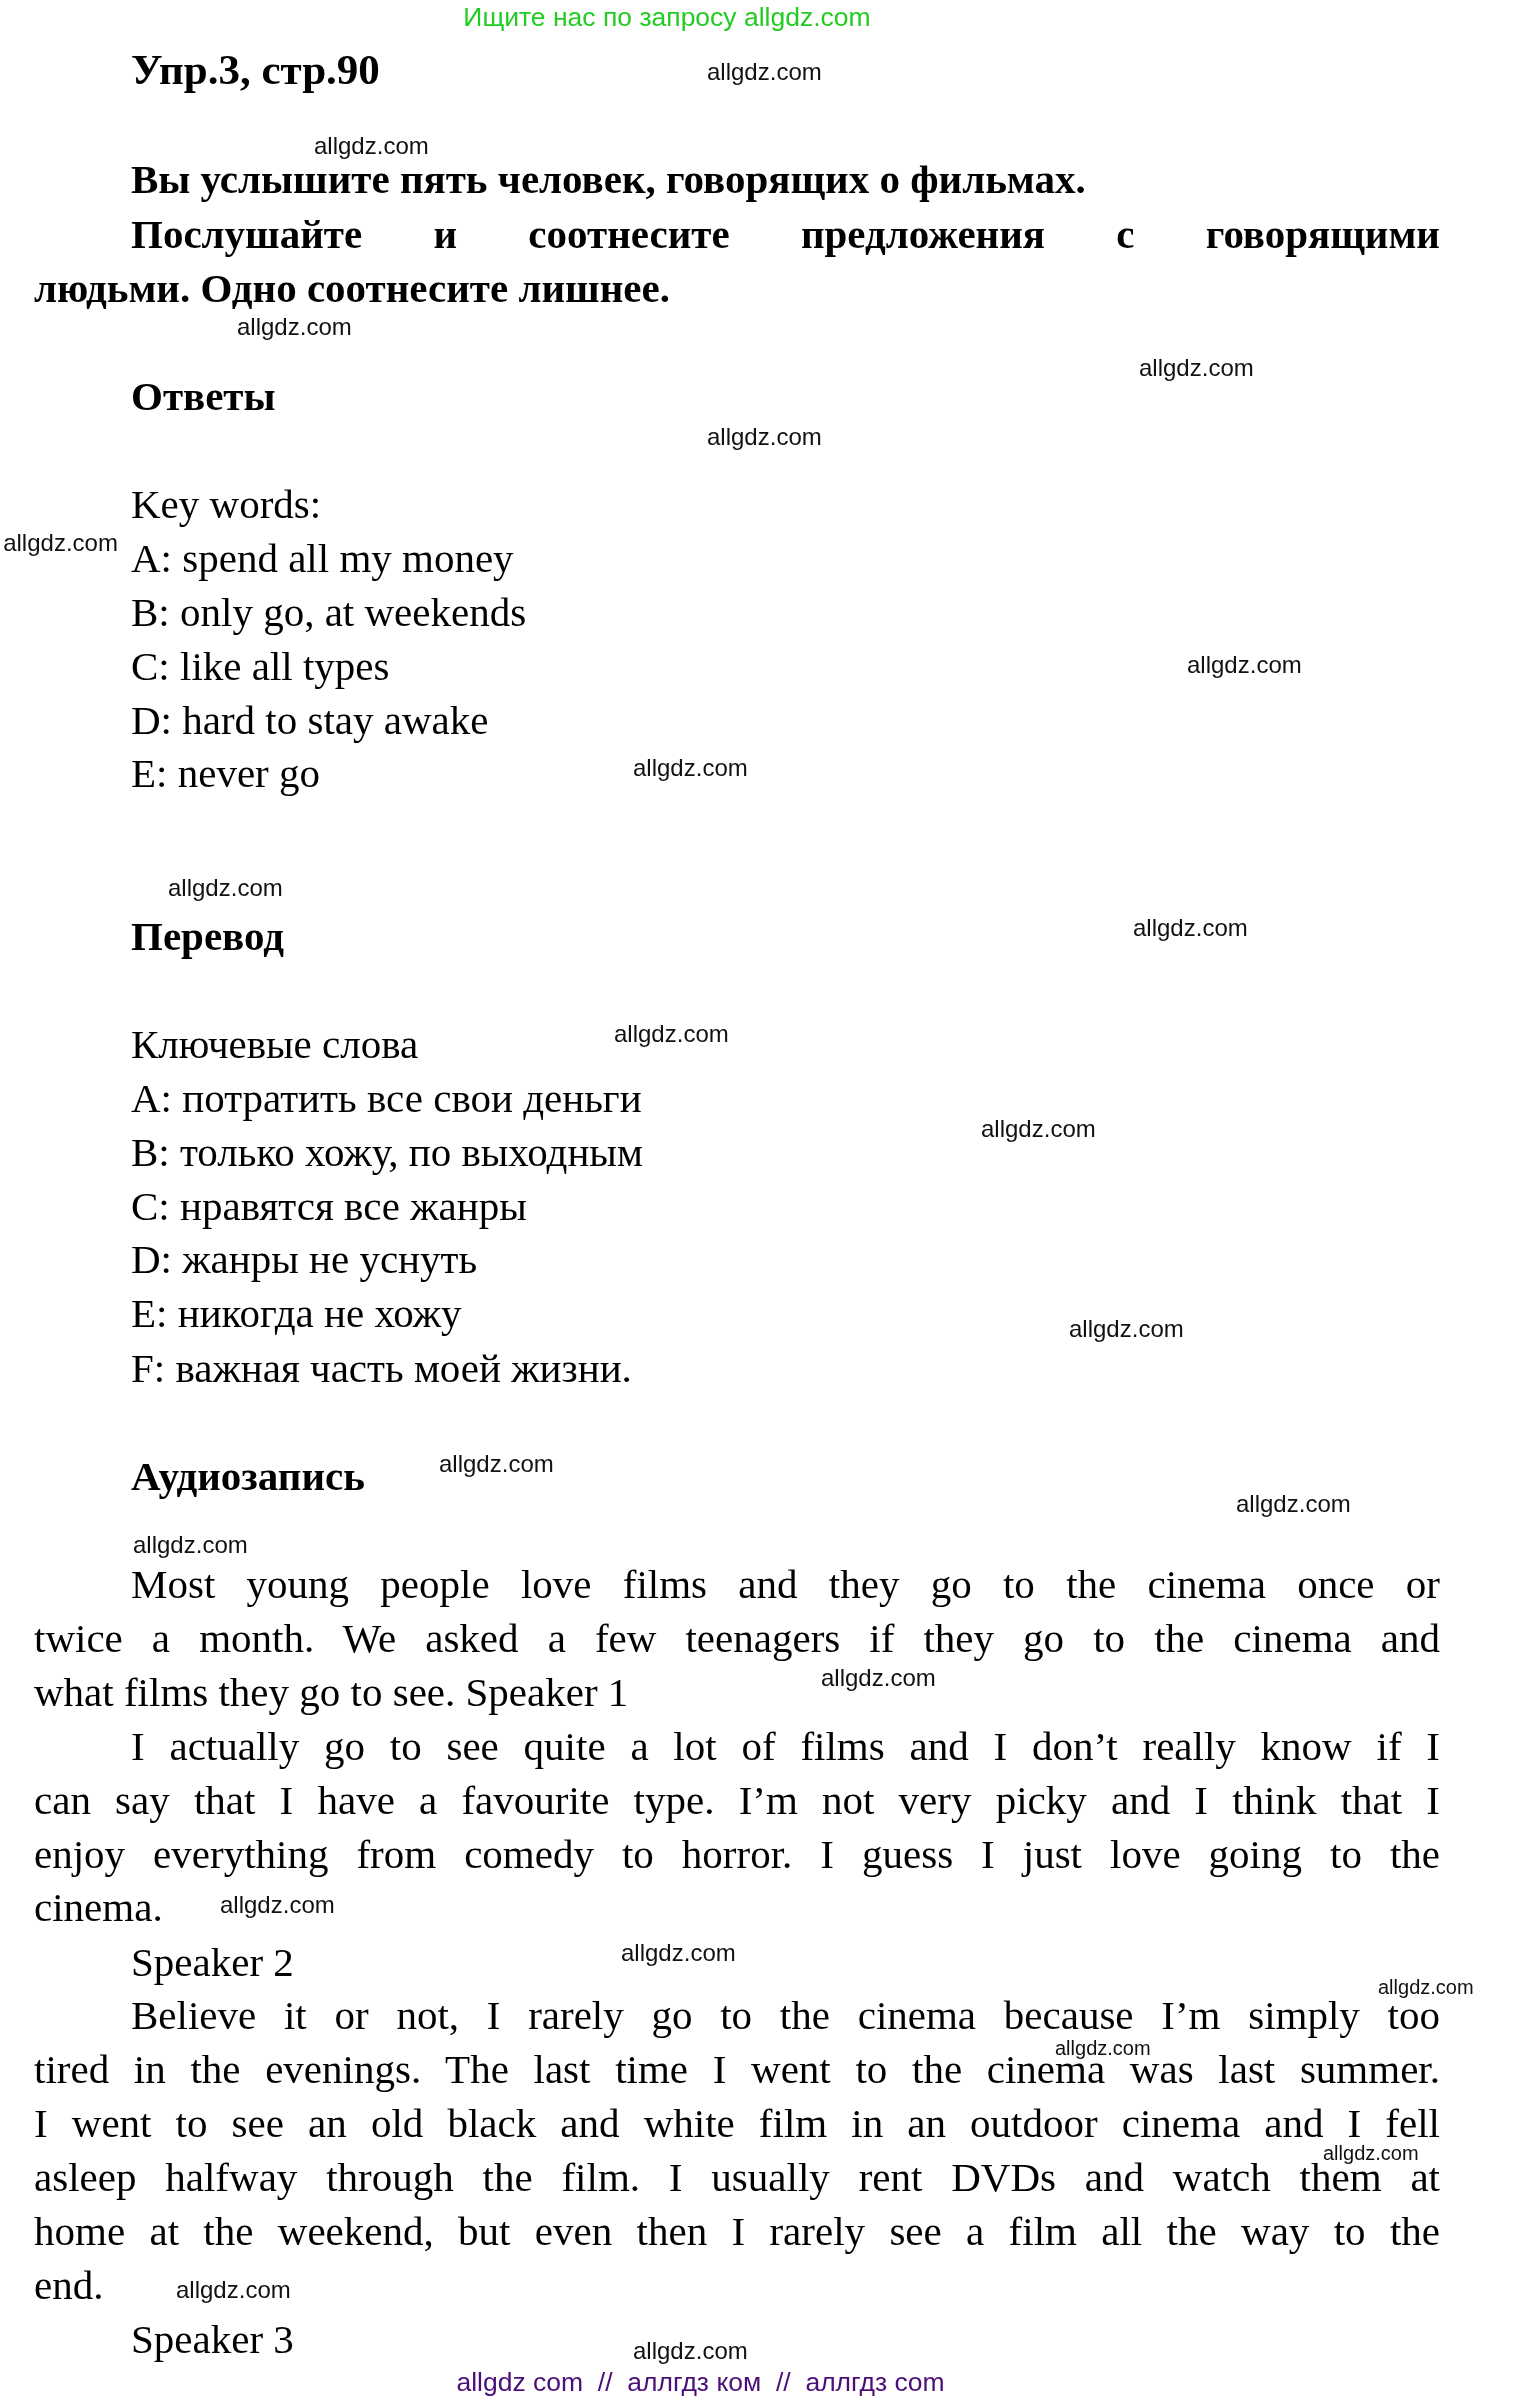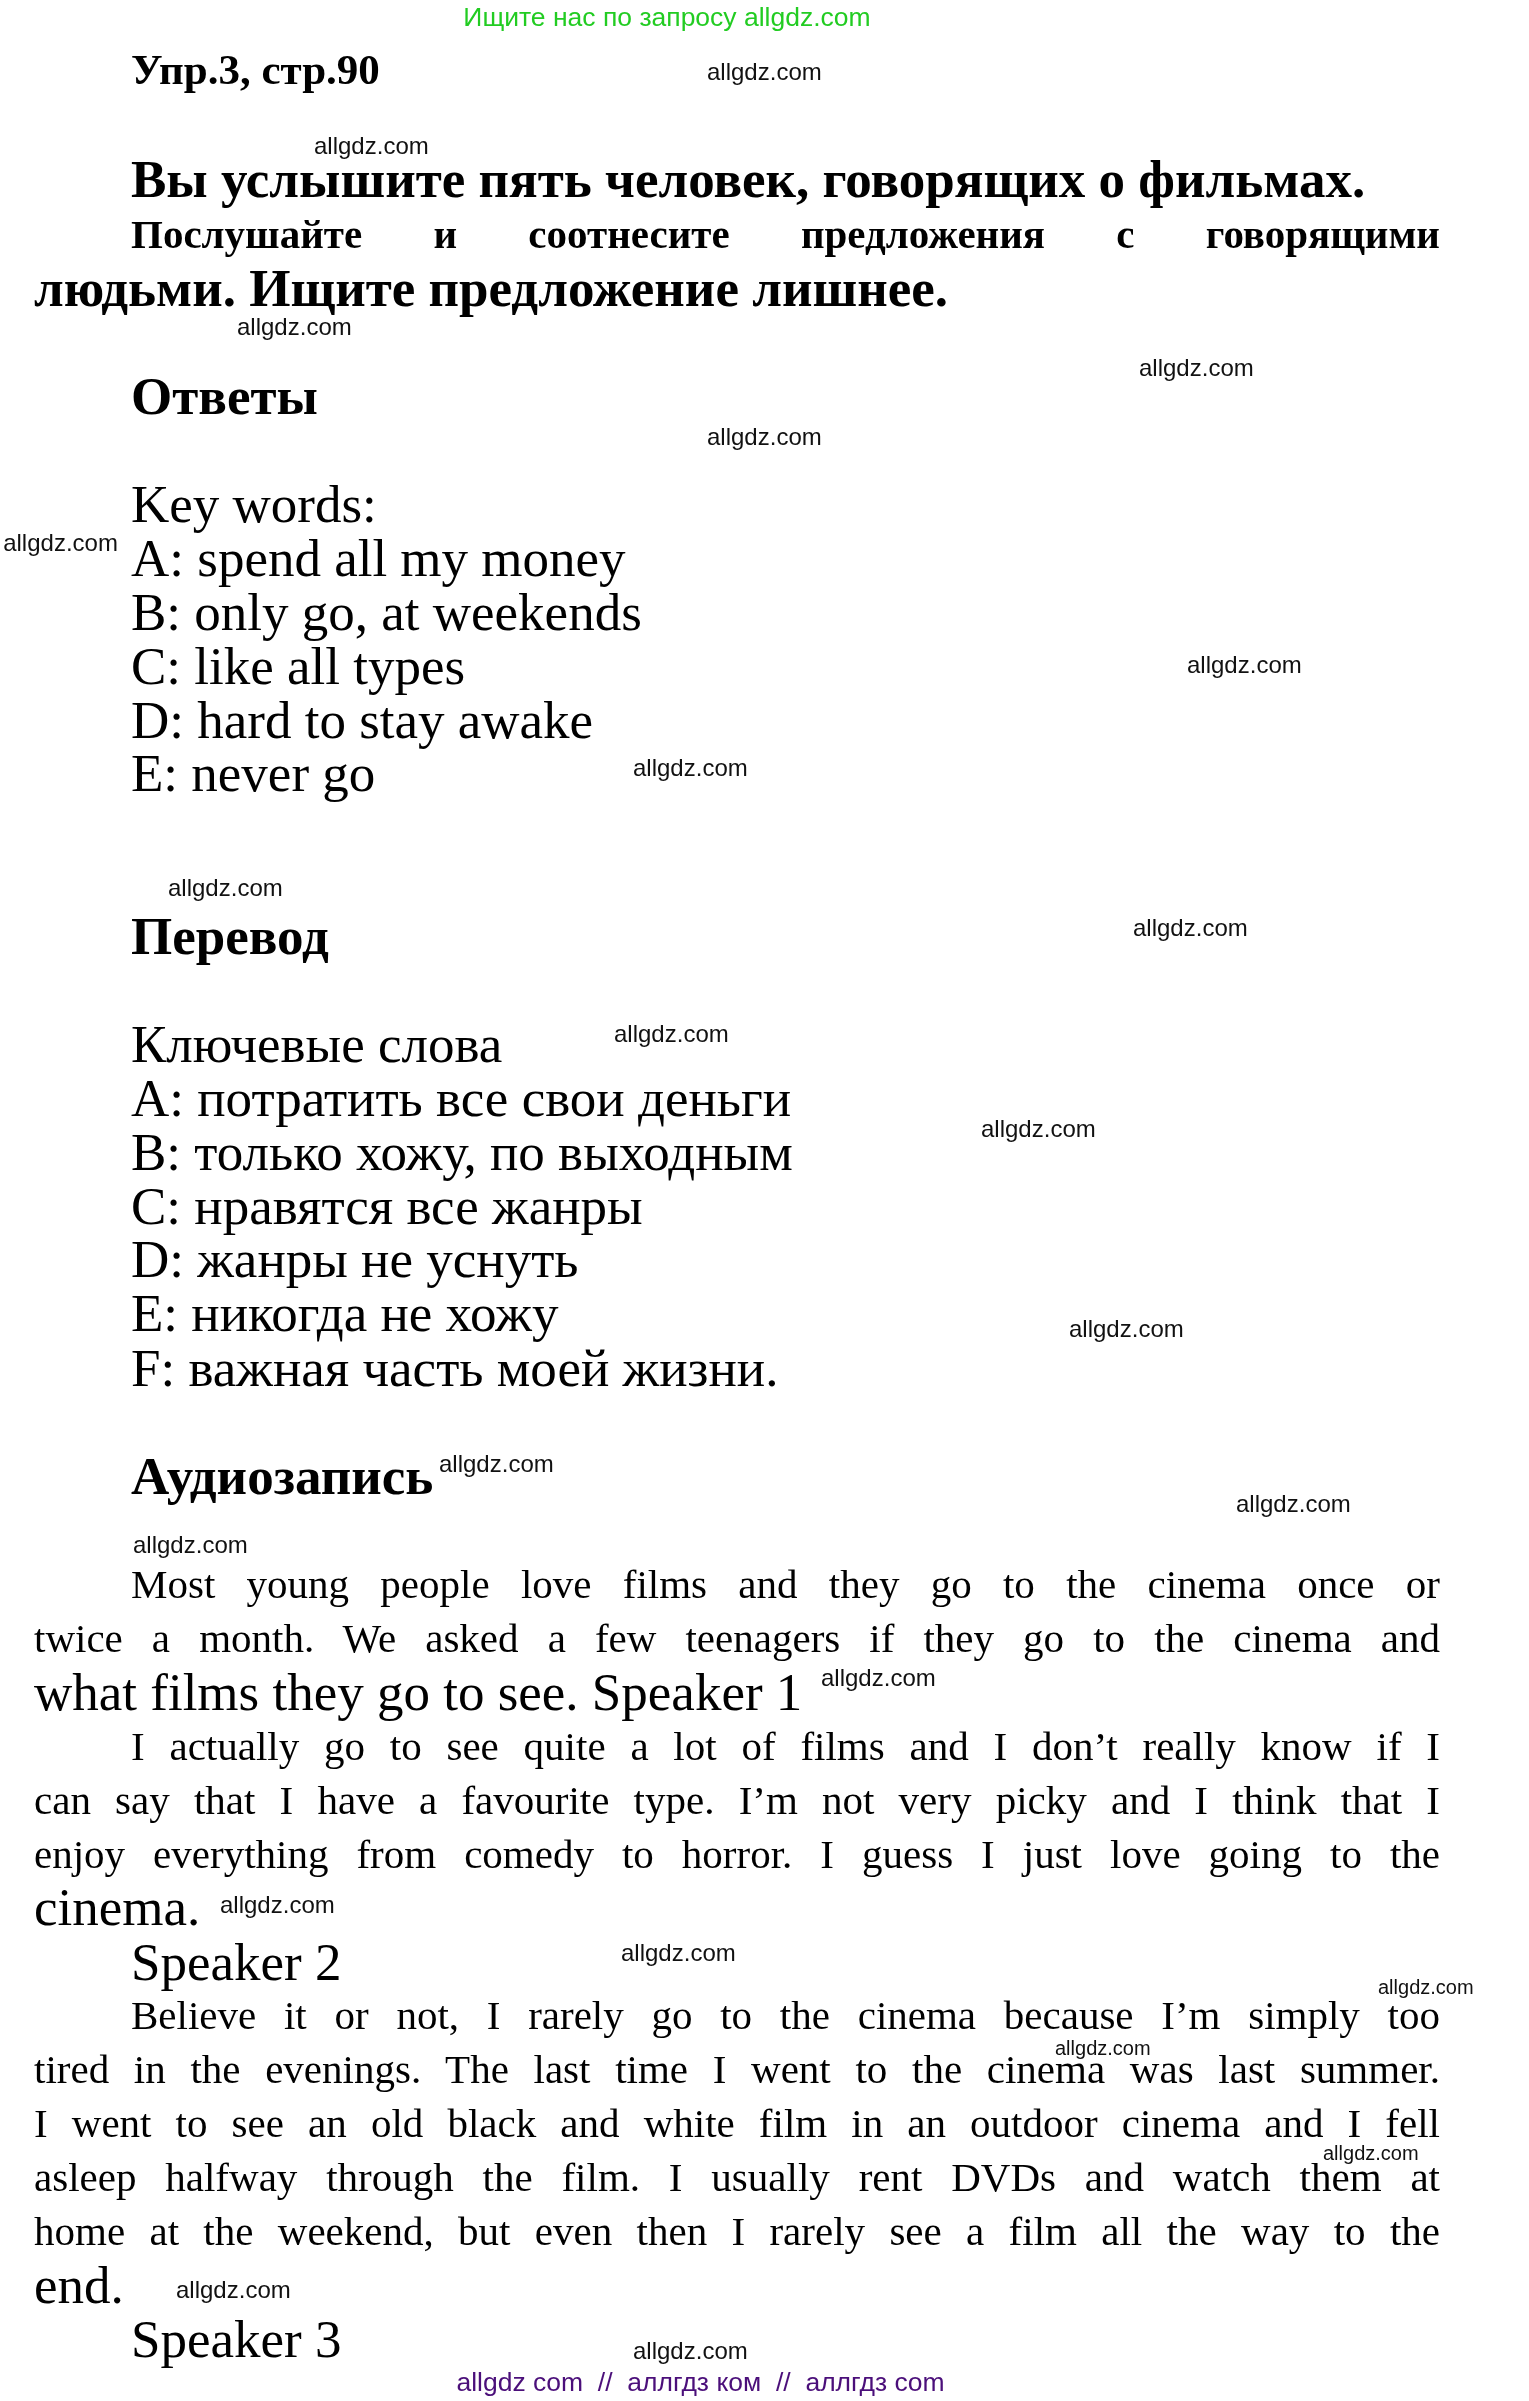--- a/index.html
+++ b/index.html
@@ -11,21 +11,21 @@
     font-family: "Liberation Sans", sans-serif; font-size: 26.5px; line-height: 34px;
   }
   .bottom-banner {
     position: absolute; left: 0; top: 2365px; width: 1401px; height: 35px;
     text-align: center; color: #4b0f7a;
     font-family: "Liberation Sans", sans-serif; font-size: 26.5px; line-height: 35px;
     white-space: pre;
   }
   .line {
     position: absolute; white-space: nowrap;
-    font-family: "Liberation Serif", serif; font-size: 53px; line-height: 54px; color: #000;
+    font-family: "Liberation Serif", serif; font-size: 41px; line-height: 54px; color: #000;
   }
   .bold { font-weight: bold; }
   .justify-line {
     position: absolute; left: 34px; width: 1406px;
     font-family: "Liberation Serif", serif; font-size: 41px; line-height: 54px; color: #000;
     text-align: justify; text-align-last: justify; white-space: nowrap;
   }
   .justify-line.indent { left: 131px; width: 1309px; }
   .wm {
     position: absolute; white-space: nowrap;
@@ -37,21 +37,21 @@
 <body>
 
 <div class="page">
 
   <div class="top-banner">Ищите нас по запросу allgdz.com</div>
 
   <div class="line bold" style="left:131px; top:43px; font-size:43px;">Упр.3, стр.90</div>
 
   <div class="line bold" style="left:131px; top:152px;">Вы услышите пять человек, говорящих о фильмах.</div>
   <div class="justify-line indent bold" style="top:207px;">Послушайте и соотнесите предложения с говорящими</div>
-  <div class="line bold" style="left:34px; top:261px;">людьми. Ищите предложение лишнее.</div>
+  <div class="line bold" style="left:34px; top:261px;">людьми. Одно соотнесите лишнее.</div>
 
   <div class="line bold" style="left:131px; top:369px;">Ответы</div>
   <div class="line" style="left:131px; top:477px;">Key words:</div>
   <div class="line" style="left:131px; top:531px;">A: spend all my money</div>
   <div class="line" style="left:131px; top:585px;">B: only go, at weekends</div>
   <div class="line" style="left:131px; top:639px;">C: like all types</div>
   <div class="line" style="left:131px; top:693px;">D: hard to stay awake</div>
   <div class="line" style="left:131px; top:746px;">E: never go</div>
 
   <div class="line bold" style="left:131px; top:909px;">Перевод</div>

